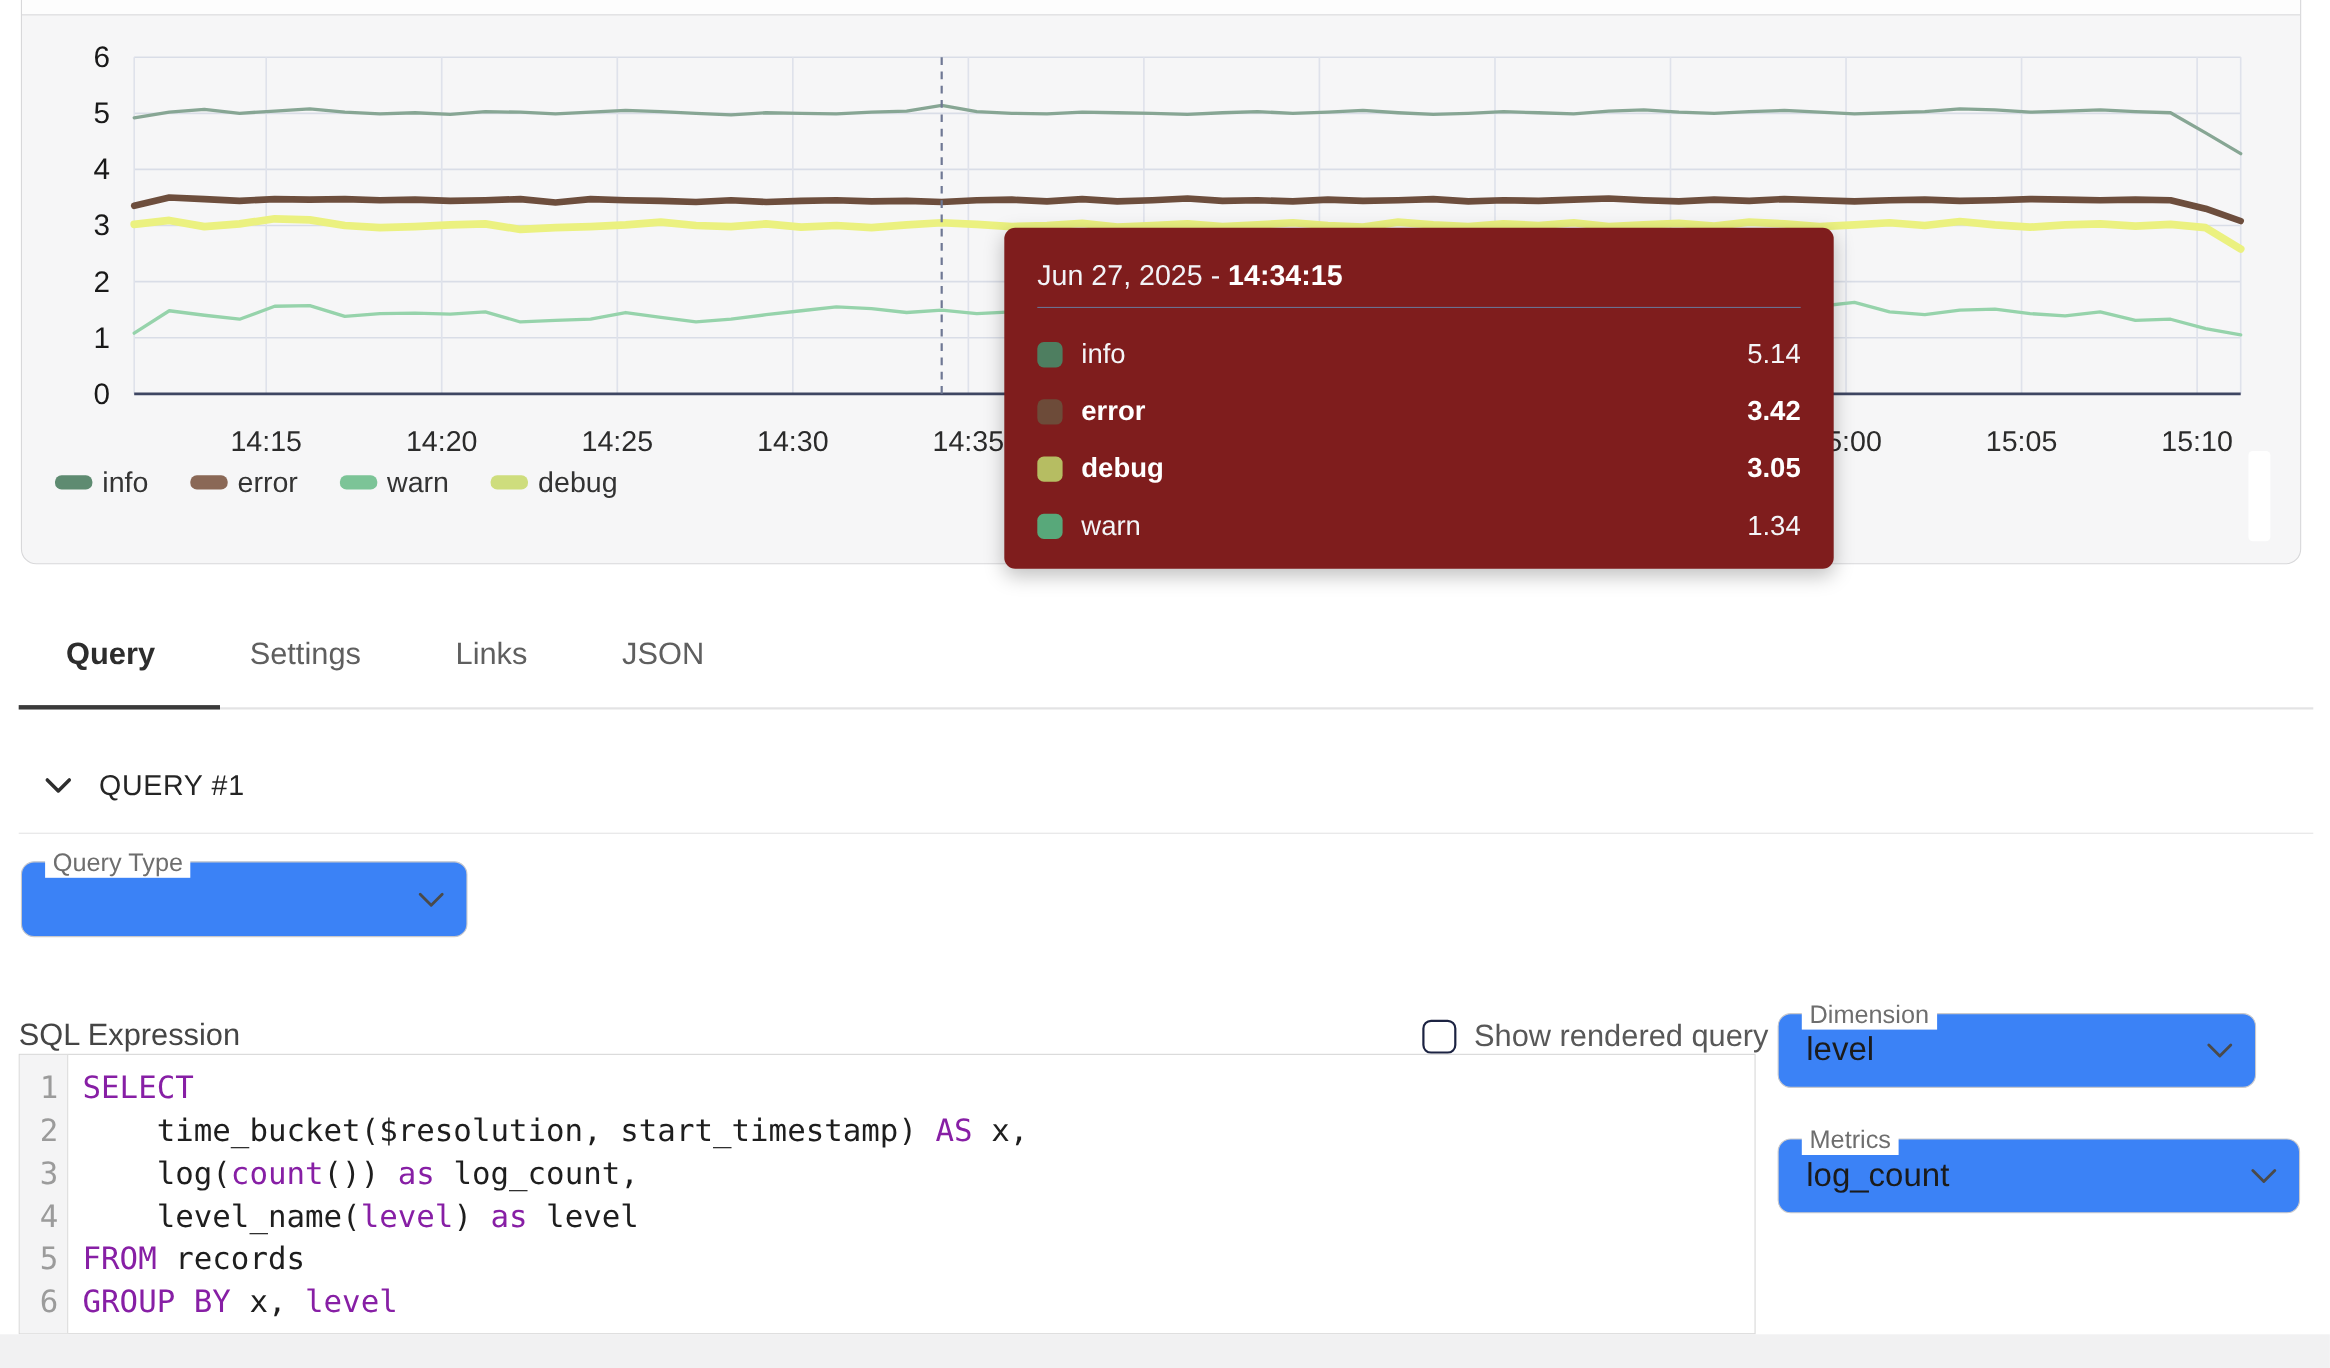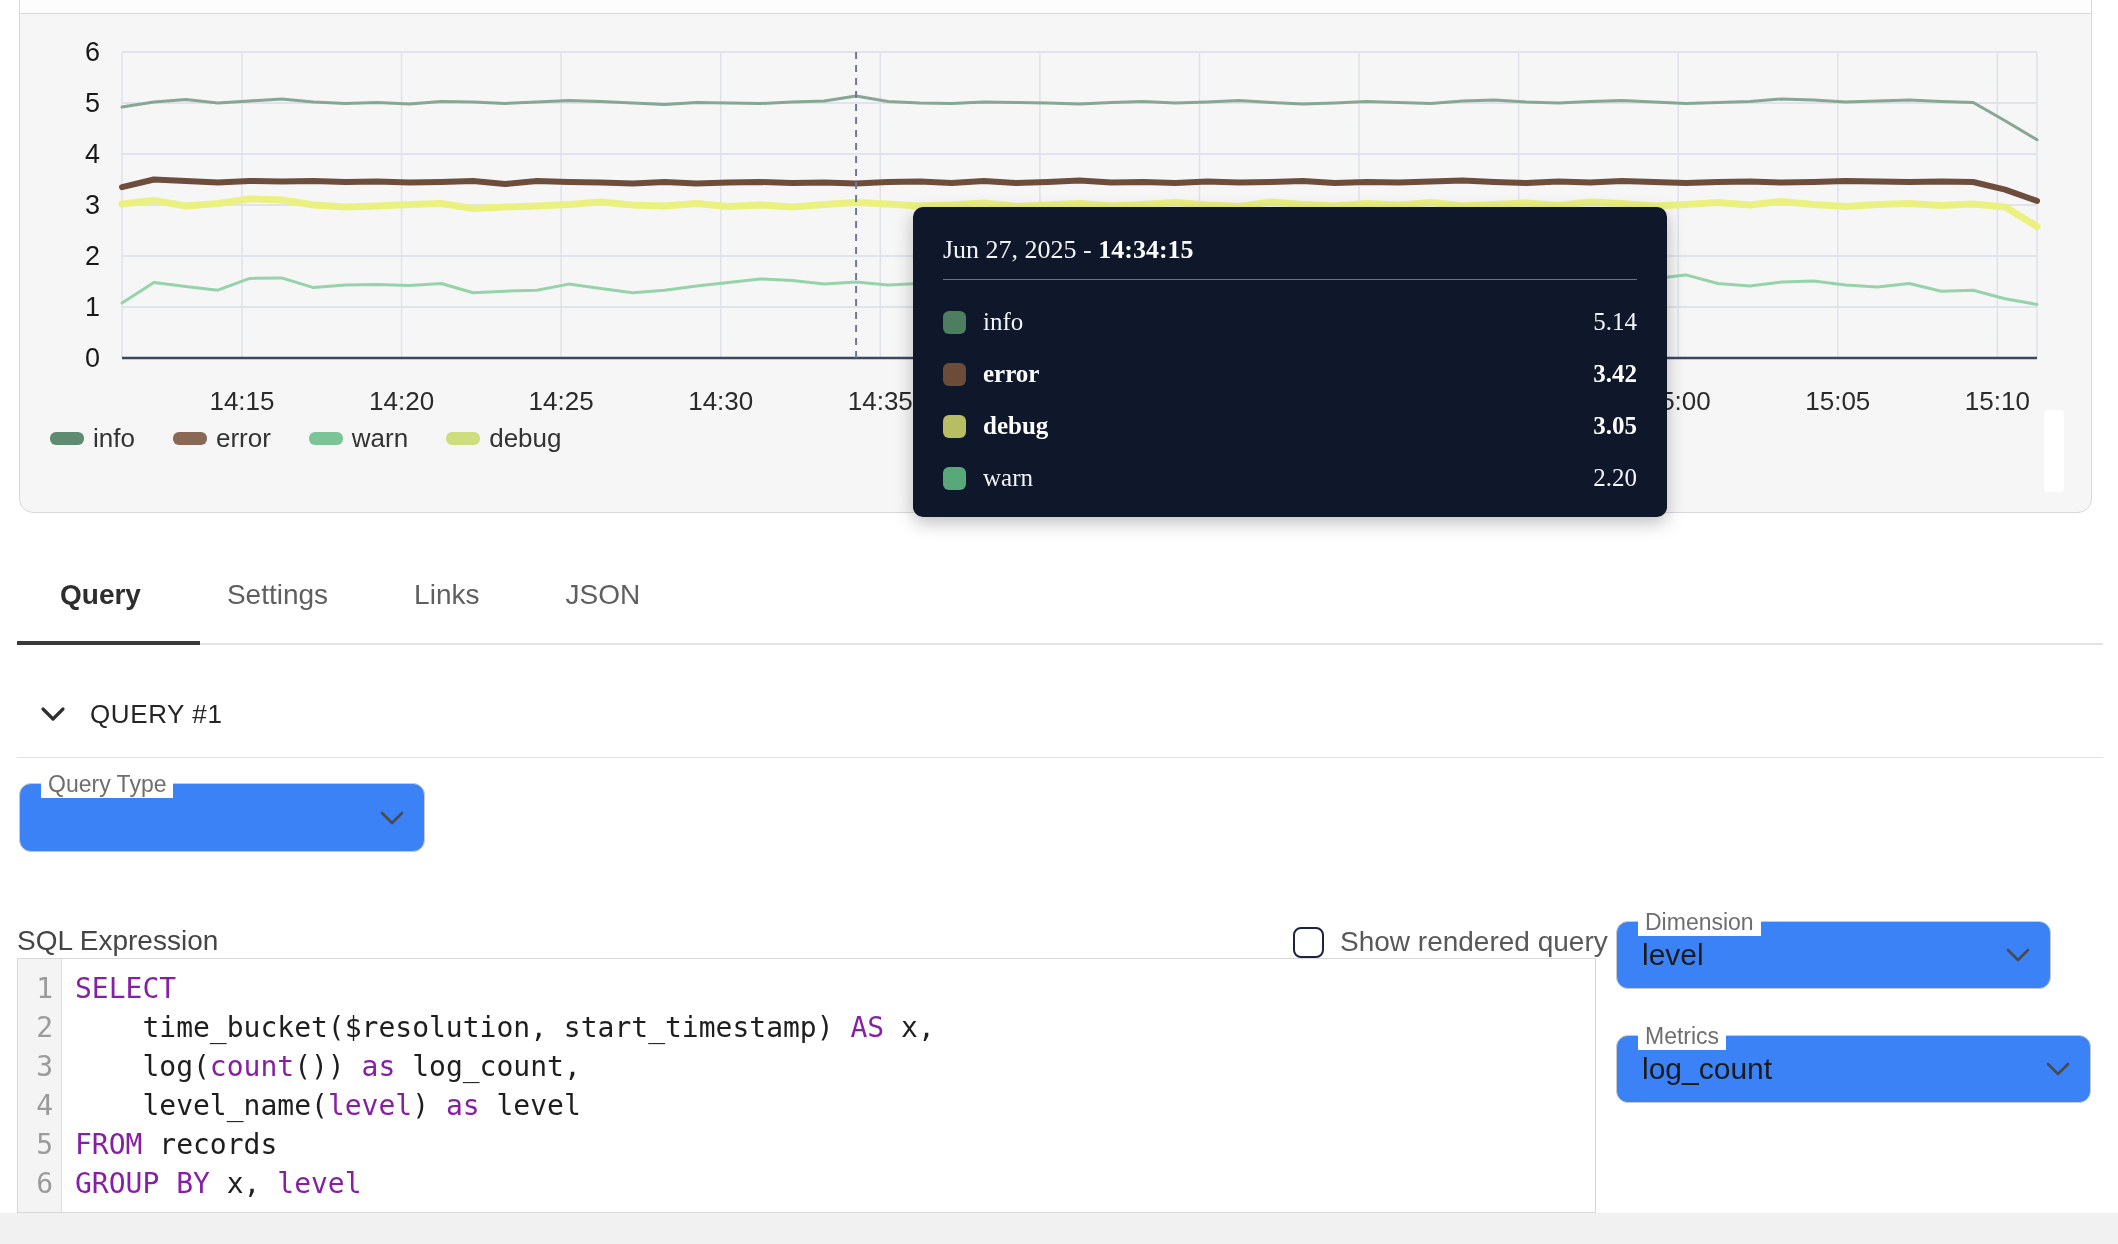--- a/index.html
+++ b/index.html
@@ -12,22 +12,22 @@
   .card-header { position:absolute; left:0; top:0; width:100%; height:29px; background:#fdfdfd;
     border-bottom:1px solid #d8d8da; }
   #chart-svg { left:0; top:0; width:2118px; height:520px; z-index:2; }
   .legend { left:50px; top:423px; display:flex; gap:38px; align-items:center; z-index:3; }
   .legend-item { display:flex; align-items:center; gap:9px; cursor:pointer; }
   .legend-swatch { width:34px; height:13px; border-radius:6px; }
   .legend-label { font-size:26px; color:#333; }
   .scroll-thumb { left:2044px; top:410px; width:20px; height:82px; background:#ffffff; border-radius:4px; z-index:3; }
 
   
-  .tooltip { left:913px; top:207px; width:754px; height:310px; background:#0f172a; border-radius:10px;
-    z-index:10; color:#fff; box-shadow:0 6px 18px rgba(0,0,0,0.25);font-family:Liberation Serif, serif; }
+  .tooltip { left:913px; top:207px; width:754px; height:310px; background:#7f1d1d; border-radius:10px;
+    z-index:10; color:#fff; box-shadow:0 6px 18px rgba(0,0,0,0.25); }
   .tt-title { margin:28px 30px 0; font-size:26px; height:30px; color:#f2f3f7; }
   .tt-title b { font-weight:700; color:#ffffff; }
   .tt-divider { margin:14px 30px 0; height:1px; background:#6a7090; }
   .tt-rows { margin:16px 30px 0; }
   .tt-row { height:52px; display:flex; align-items:center; font-size:25px; }
   .tt-swatch { width:23px; height:23px; border-radius:6px; margin-right:17px; flex:0 0 auto; }
   .tt-label { flex:1; color:#f4f5f8; }
   .tt-value { color:#f4f5f8; }
   .tt-row.bold .tt-label, .tt-row.bold .tt-value { font-weight:700; color:#ffffff; }
 
@@ -165,21 +165,21 @@
         <span class="tt-value">3.42</span>
       </div>
       <div class="tt-row bold">
         <span class="tt-swatch" style="background: rgb(182, 189, 98);"></span>
         <span class="tt-label">debug</span>
         <span class="tt-value">3.05</span>
       </div>
       <div class="tt-row">
         <span class="tt-swatch" style="background: rgb(88, 168, 122);"></span>
         <span class="tt-label">warn</span>
-        <span class="tt-value">2.20</span>
+        <span class="tt-value">1.34</span>
       </div>
     </div>
 </div>
 
 <div class="abs tabs">
   <div class="tab active">Query</div>
   <div class="tab">Settings</div>
   <div class="tab">Links</div>
   <div class="tab">JSON</div>
 </div>

